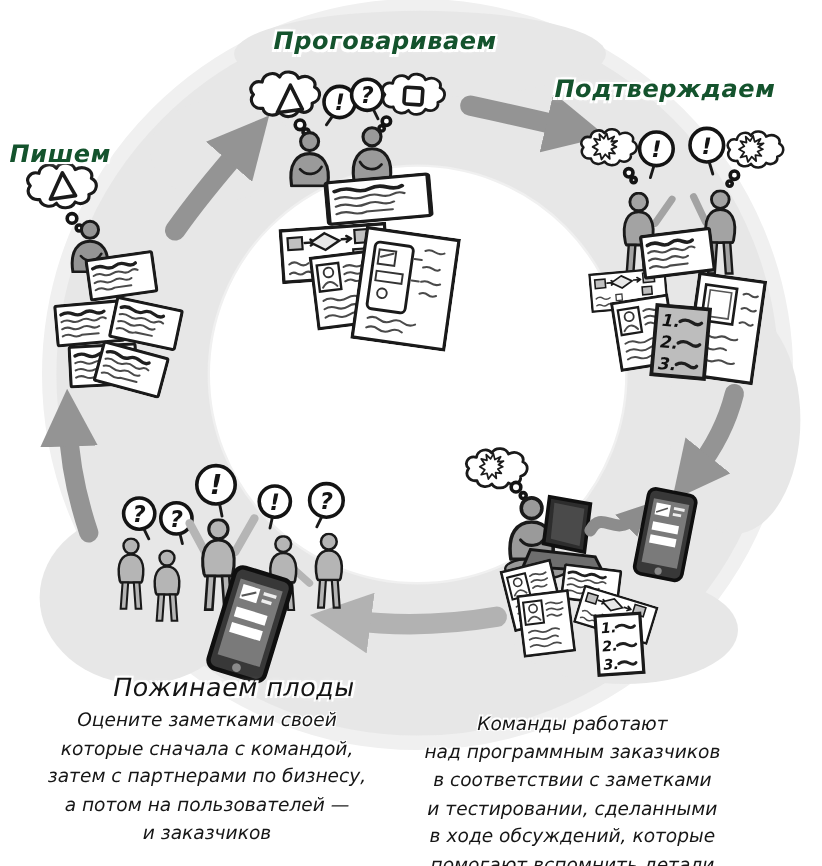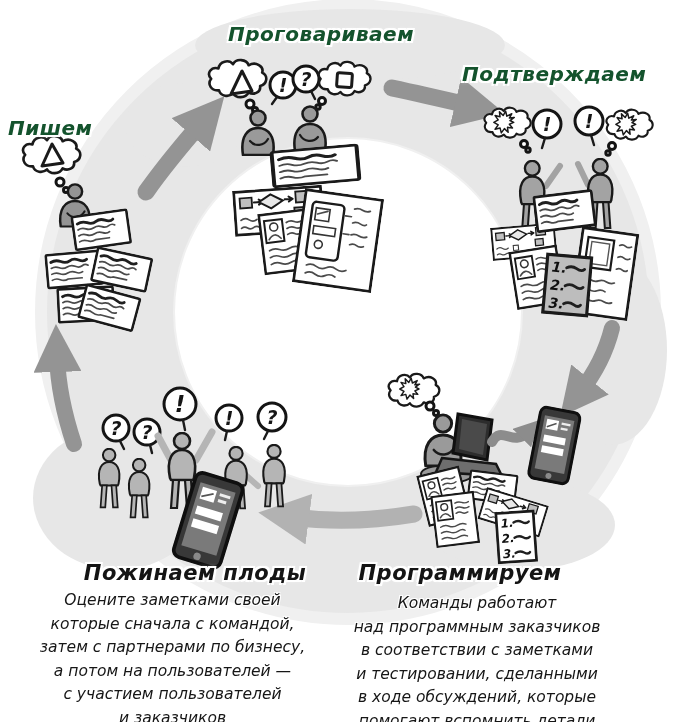--- a/index.html
+++ b/index.html
@@ -15,21 +15,21 @@
   .ink{fill:none;stroke:#1a1a1a;stroke-linejoin:round;stroke-linecap:round;}
   .scrib{fill:none;stroke:#4a4a4a;stroke-width:1.7;stroke-linecap:round;}
   .scrib-b{fill:none;stroke:#1f1f1f;stroke-width:2.8;stroke-linecap:round;}
   .bubble{fill:#fff;stroke:#141414;stroke-width:3;}
   .bubble-glyph{font:bold italic 19px "DejaVu Sans",sans-serif;fill:#151515;text-anchor:middle;}
   .bubble-glyph-lg{font:bold italic 23px "DejaVu Sans",sans-serif;fill:#151515;text-anchor:middle;}
   .ncard-num{font:bold italic 14px "DejaVu Sans",sans-serif;fill:#101010;}
   .lbl{position:absolute;font-style:italic;font-weight:bold;color:#14532d;font-size:20px;
        white-space:nowrap;letter-spacing:.5px;
        text-shadow:-2px -2px 0 #fff,2px -2px 0 #fff,-2px 2px 0 #fff,2px 2px 0 #fff,0 0 5px #fff;}
-  .heading{position:absolute;font-style:italic;font-weight:bold;color:#141414;font-size:21px;
+  .heading{position:absolute;font-style:italic;font-weight:normal;color:#141414;font-size:21px;
        text-align:center;letter-spacing:.5px;
        text-shadow:-2px -2px 0 #fff,2px -2px 0 #fff,-2px 2px 0 #fff,2px 2px 0 #fff,0 0 5px #fff;}
   .desc{position:absolute;font-style:italic;color:#161616;font-size:15.5px;line-height:23.5px;
        text-align:center;
        text-shadow:-1px -1px 0 #fff,1px -1px 0 #fff,-1px 1px 0 #fff,1px 1px 0 #fff;}
 </style>
 </head>
 <body>
 
 <div class="stage">
@@ -313,25 +313,23 @@
 
 <div class="lbl" style="left:462px;top:62px;">Подтверждаем</div>
 
 <div class="heading" style="left:50px;top:561px;width:290px;">Пожинаем плоды</div>
 
 <div class="desc" style="left:15px;top:589px;width:315px;">
   <div>Оцените заметками своей</div>
   <div>которые сначала с командой,</div>
   <div>затем с партнерами по бизнесу,</div>
   <div>а потом на пользователей —</div>
-  <div>с участием пользователей</div>
   <div>и заказчиков</div>
 </div>
 
-<div class="heading" style="left:335px;top:561px;width:250px;">Программируем</div>
 
 <div class="desc" style="left:337px;top:592px;width:280px;">
   <div>Команды работают</div>
   <div>над программным заказчиков</div>
   <div>в соответствии с заметками</div>
   <div>и тестировании, сделанными</div>
   <div>в ходе обсуждений, которые</div>
   <div>помогают вспомнить детали</div>
 </div>
 </div>

